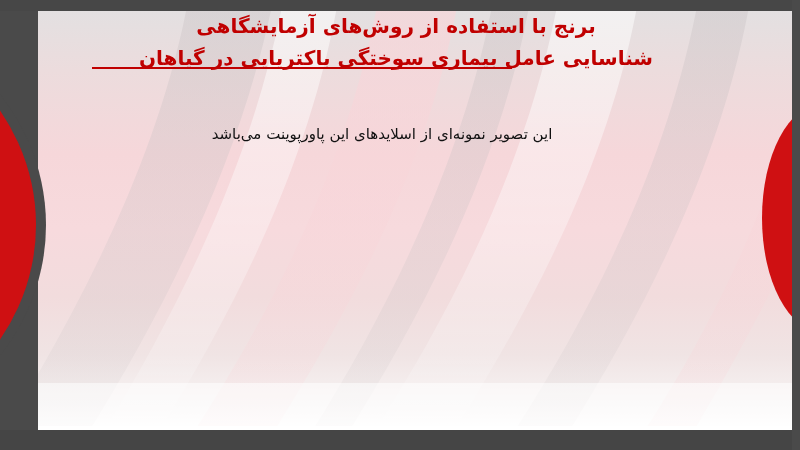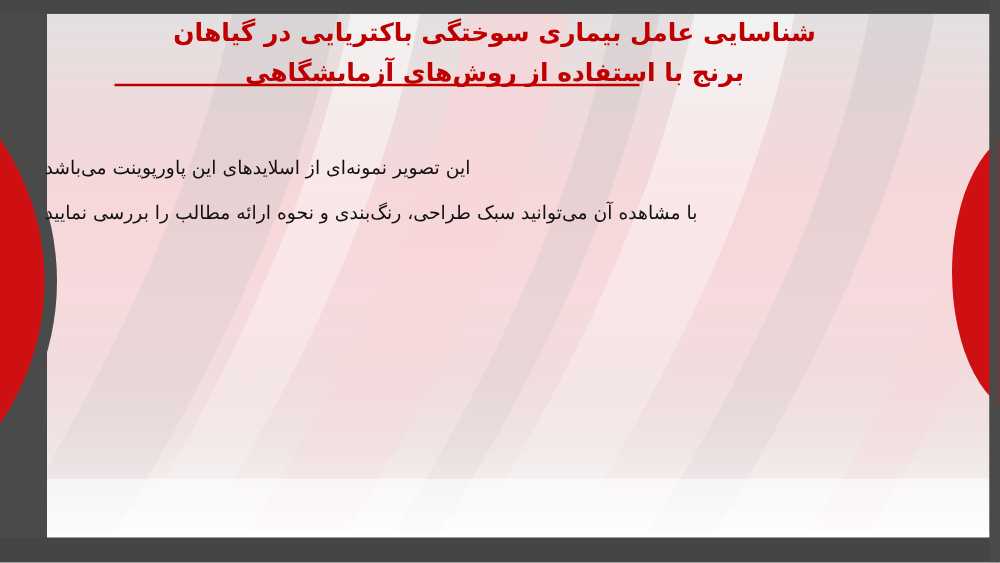--- a/index.html
+++ b/index.html
@@ -133,24 +133,24 @@
     top: 67px;
     width: 420px;
     height: 2px;
     background: #c00000;
     z-index: 5;
   }
 
   
   .body-block {
     position: absolute;
-    left: 36px;
+    left: 52px;
     top: 116px;
     width: 660px;
-    text-align: left;
+    text-align: center;
     direction: rtl;
     z-index: 5;
   }
   .body-line {
     color: #111111;
     font-family: "DejaVu Sans", sans-serif;
     font-size: 15px;
     font-weight: 400;
     line-height: 36px;
     white-space: nowrap;
@@ -201,23 +201,22 @@
   <div class="left-shape-wrap">
     <svg viewBox="0 0 262 444" preserveAspectRatio="none">
       <ellipse cx="16" cy="222" rx="240" ry="222" fill="#4a4a4a"></ellipse>
       <ellipse cx="12" cy="222" rx="234" ry="215" fill="#cf1012"></ellipse>
     </svg>
   </div>
 
   <div class="right-shape"></div>
 
   <div class="title-block">
+    <div class="title-line">برنج با استفاده از روش‌های آزمایشگاهی</div>
     <div class="title-line">شناسایی عامل بیماری سوختگی باکتریایی در گیاهان</div>
-    <div class="title-line">برنج با استفاده از روش‌های آزمایشگاهی</div>
   </div>
   <div class="title-rule"></div>
 
   <div class="body-block">
     <div class="body-line">این تصویر نمونه‌ای از اسلایدهای این پاورپوینت می‌باشد</div>
-    <div class="body-line">با مشاهده آن می‌توانید سبک طراحی، رنگ‌بندی و نحوه ارائه مطالب را بررسی نمایید</div>
   </div>
 
 </div>
 
 </body></html>

